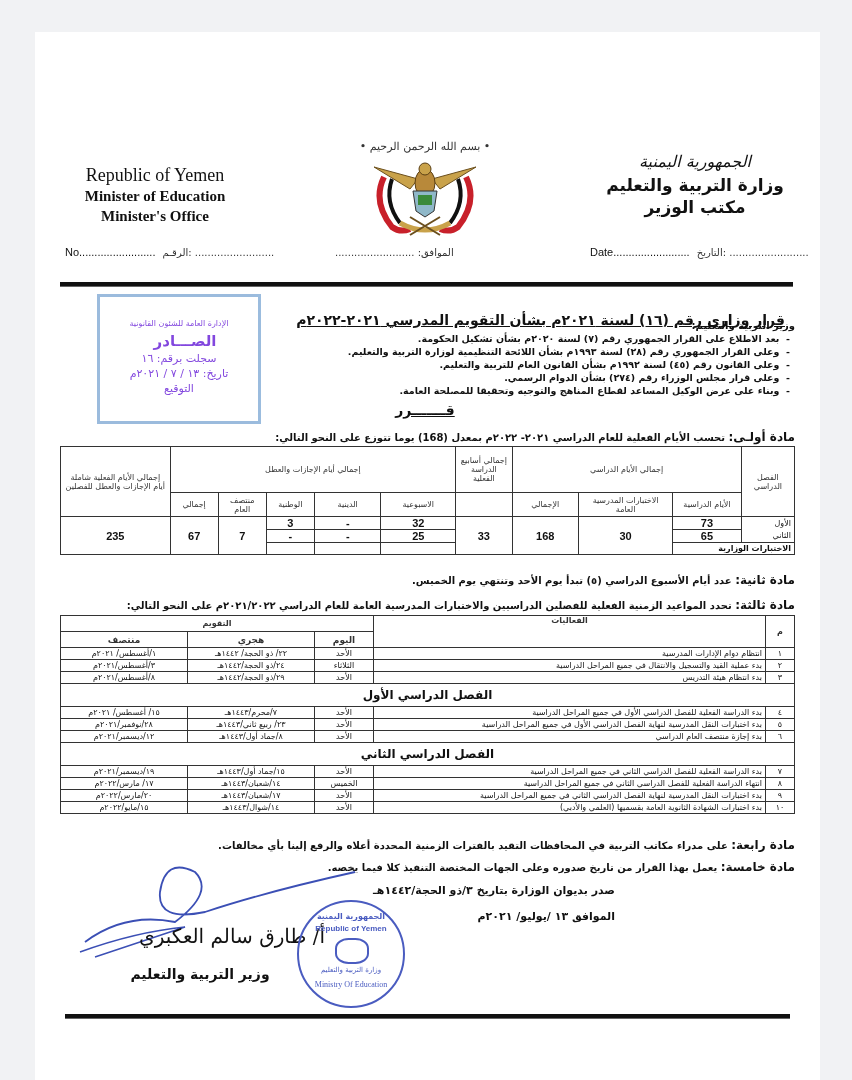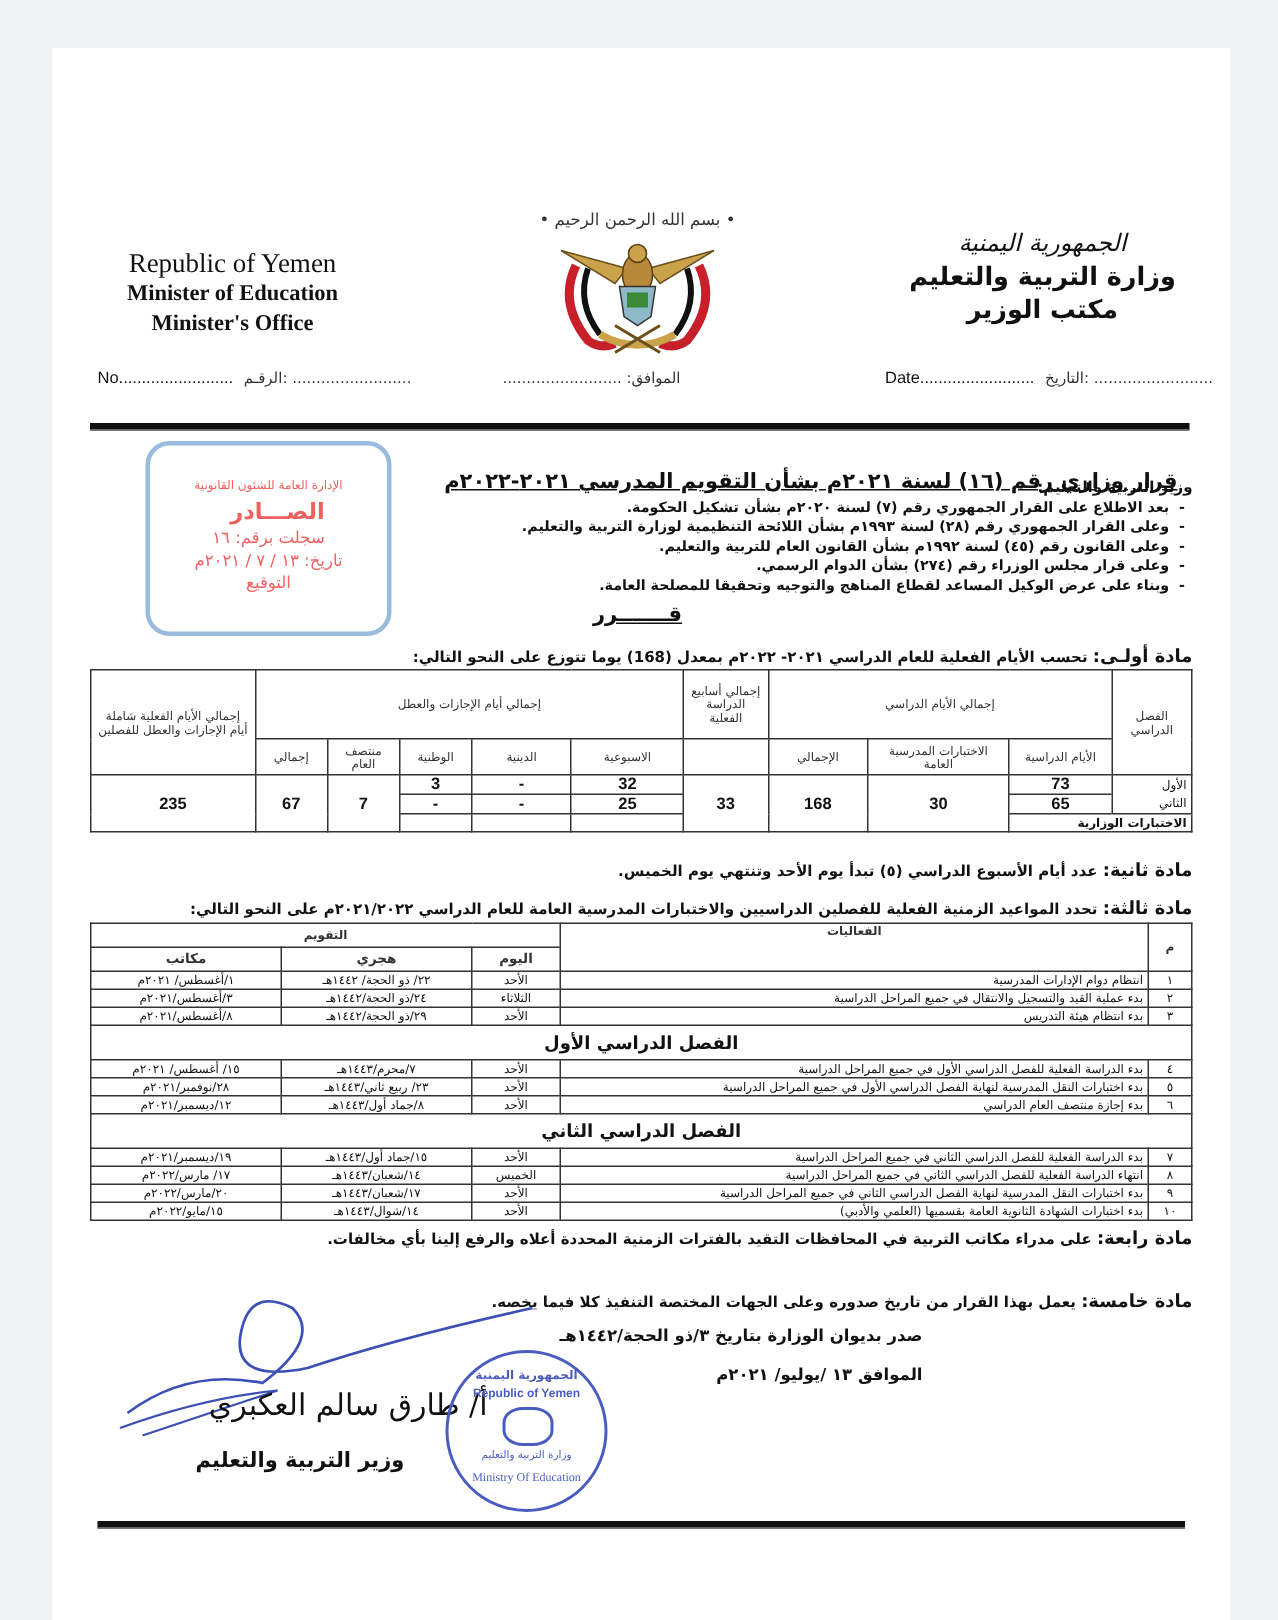--- a/index.html
+++ b/index.html
@@ -10,21 +10,21 @@
   .en-title { font-family:"Liberation Serif", serif; text-align:center; }
   .ar { direction:rtl; font-family:"DejaVu Sans", sans-serif; }
   .bold { font-weight:bold; }
   .hr-thick { position:absolute; height:4px; background:#111; border-bottom:1px solid #666; }
   table { border-collapse:collapse; direction:rtl; font-family:"DejaVu Sans", sans-serif; }
   td, th { border:1px solid #333; padding:0 3px; font-size:8px; text-align:center; vertical-align:middle; }
   th { font-weight:normal; color:#333; }
   .num { font-family:"Liberation Sans", sans-serif; font-weight:bold; font-size:11px; }
   .sect { font-weight:bold; font-size:12px; text-align:center; height:22px; }
   .act { text-align:right; }
-  .stamp-box { position:absolute; border:3px solid #8ab0d8; border-radius:16px; color:#ef4444; opacity:0.85; }
+  .stamp-box { position:absolute; border:3px solid #8ab0d8; border-radius:0; color:#6d28d9; opacity:0.85; }
   .seal { position:absolute; border:2px solid #4a5cc0; border-radius:50%; color:#4a5cc0; }
   a.link { color:#1a5fb4; text-decoration:underline; }
 </style>
 </head>
 <body>
 
 <div class="page">
 
   <div class="abs en-title" style="left:20px;top:133px;width:200px;">
     <div style="font-size:18px;">Republic of Yemen</div>
@@ -160,21 +160,21 @@
   <table class="abs" style="left:25px;top:583px;width:735px;">
     <tbody>
         <tr style="height:16px;">
       <th rowspan="2" style="width:22px;font-weight:bold;">م</th>
       <th rowspan="2" style="font-weight:bold;vertical-align:top;">الفعاليات</th>
       <th colspan="3" style="font-weight:bold;">التقويم</th>
     </tr>
     <tr style="height:16px;">
       <th style="width:52px;font-weight:bold;font-size:9px;">اليوم</th>
       <th style="width:120px;font-weight:bold;font-size:9px;">هجري</th>
-      <th style="width:120px;font-weight:bold;font-size:9px;">مكاتب</th>
+      <th style="width:120px;font-weight:bold;font-size:9px;">منتصف</th>
     </tr>
     <tr style="height:12px;">
       <td>١</td>
       <td class="act">انتظام دوام الإدارات المدرسية</td>
       <td>الأحد</td>
       <td>٢٢/ ذو الحجة/ ١٤٤٢هـ</td>
       <td>١/أغسطس/ ٢٠٢١م</td>
     </tr>
     <tr style="height:12px;">
       <td>٢</td>
@@ -241,21 +241,21 @@
     <tr style="height:12px;">
       <td>١٠</td>
       <td class="act">بدء اختبارات الشهادة الثانوية العامة بقسميها (العلمي والأدبي)</td>
       <td>الأحد</td>
       <td>١٤/شوال/١٤٤٣هـ</td>
       <td>١٥/مايو/٢٠٢٢م</td>
     </tr>
   </tbody>
     </table>
 
-  <div class="abs ar" style="left:25px;top:786px;width:735px;text-align:right;font-size:10px;font-weight:bold;">
+  <div class="abs ar" style="left:25px;top:806px;width:735px;text-align:right;font-size:10px;font-weight:bold;">
     <span style="font-size:12px;">مادة رابعة:</span>
     <span>على مدراء مكاتب التربية في المحافظات التقيد بالفترات الزمنية المحددة أعلاه والرفع إلينا بأي مخالفات.</span>
   </div>
   <div class="abs ar" style="left:25px;top:828px;width:735px;text-align:right;font-size:10px;font-weight:bold;">
     <span style="font-size:12px;">مادة خامسة:</span>
     <span>يعمل بهذا القرار من تاريخ صدوره وعلى الجهات المختصة التنفيذ كلا فيما يخصه.</span>
   </div>
 
   <div class="abs ar" style="left:180px;top:852px;width:400px;text-align:right;font-size:11px;font-weight:bold;">صدر بديوان الوزارة بتاريخ ٣/ذو الحجة/١٤٤٢هـ</div>
   <div class="abs ar" style="left:180px;top:878px;width:400px;text-align:right;font-size:11px;font-weight:bold;">الموافق ١٣ /يوليو/ ٢٠٢١م</div>

